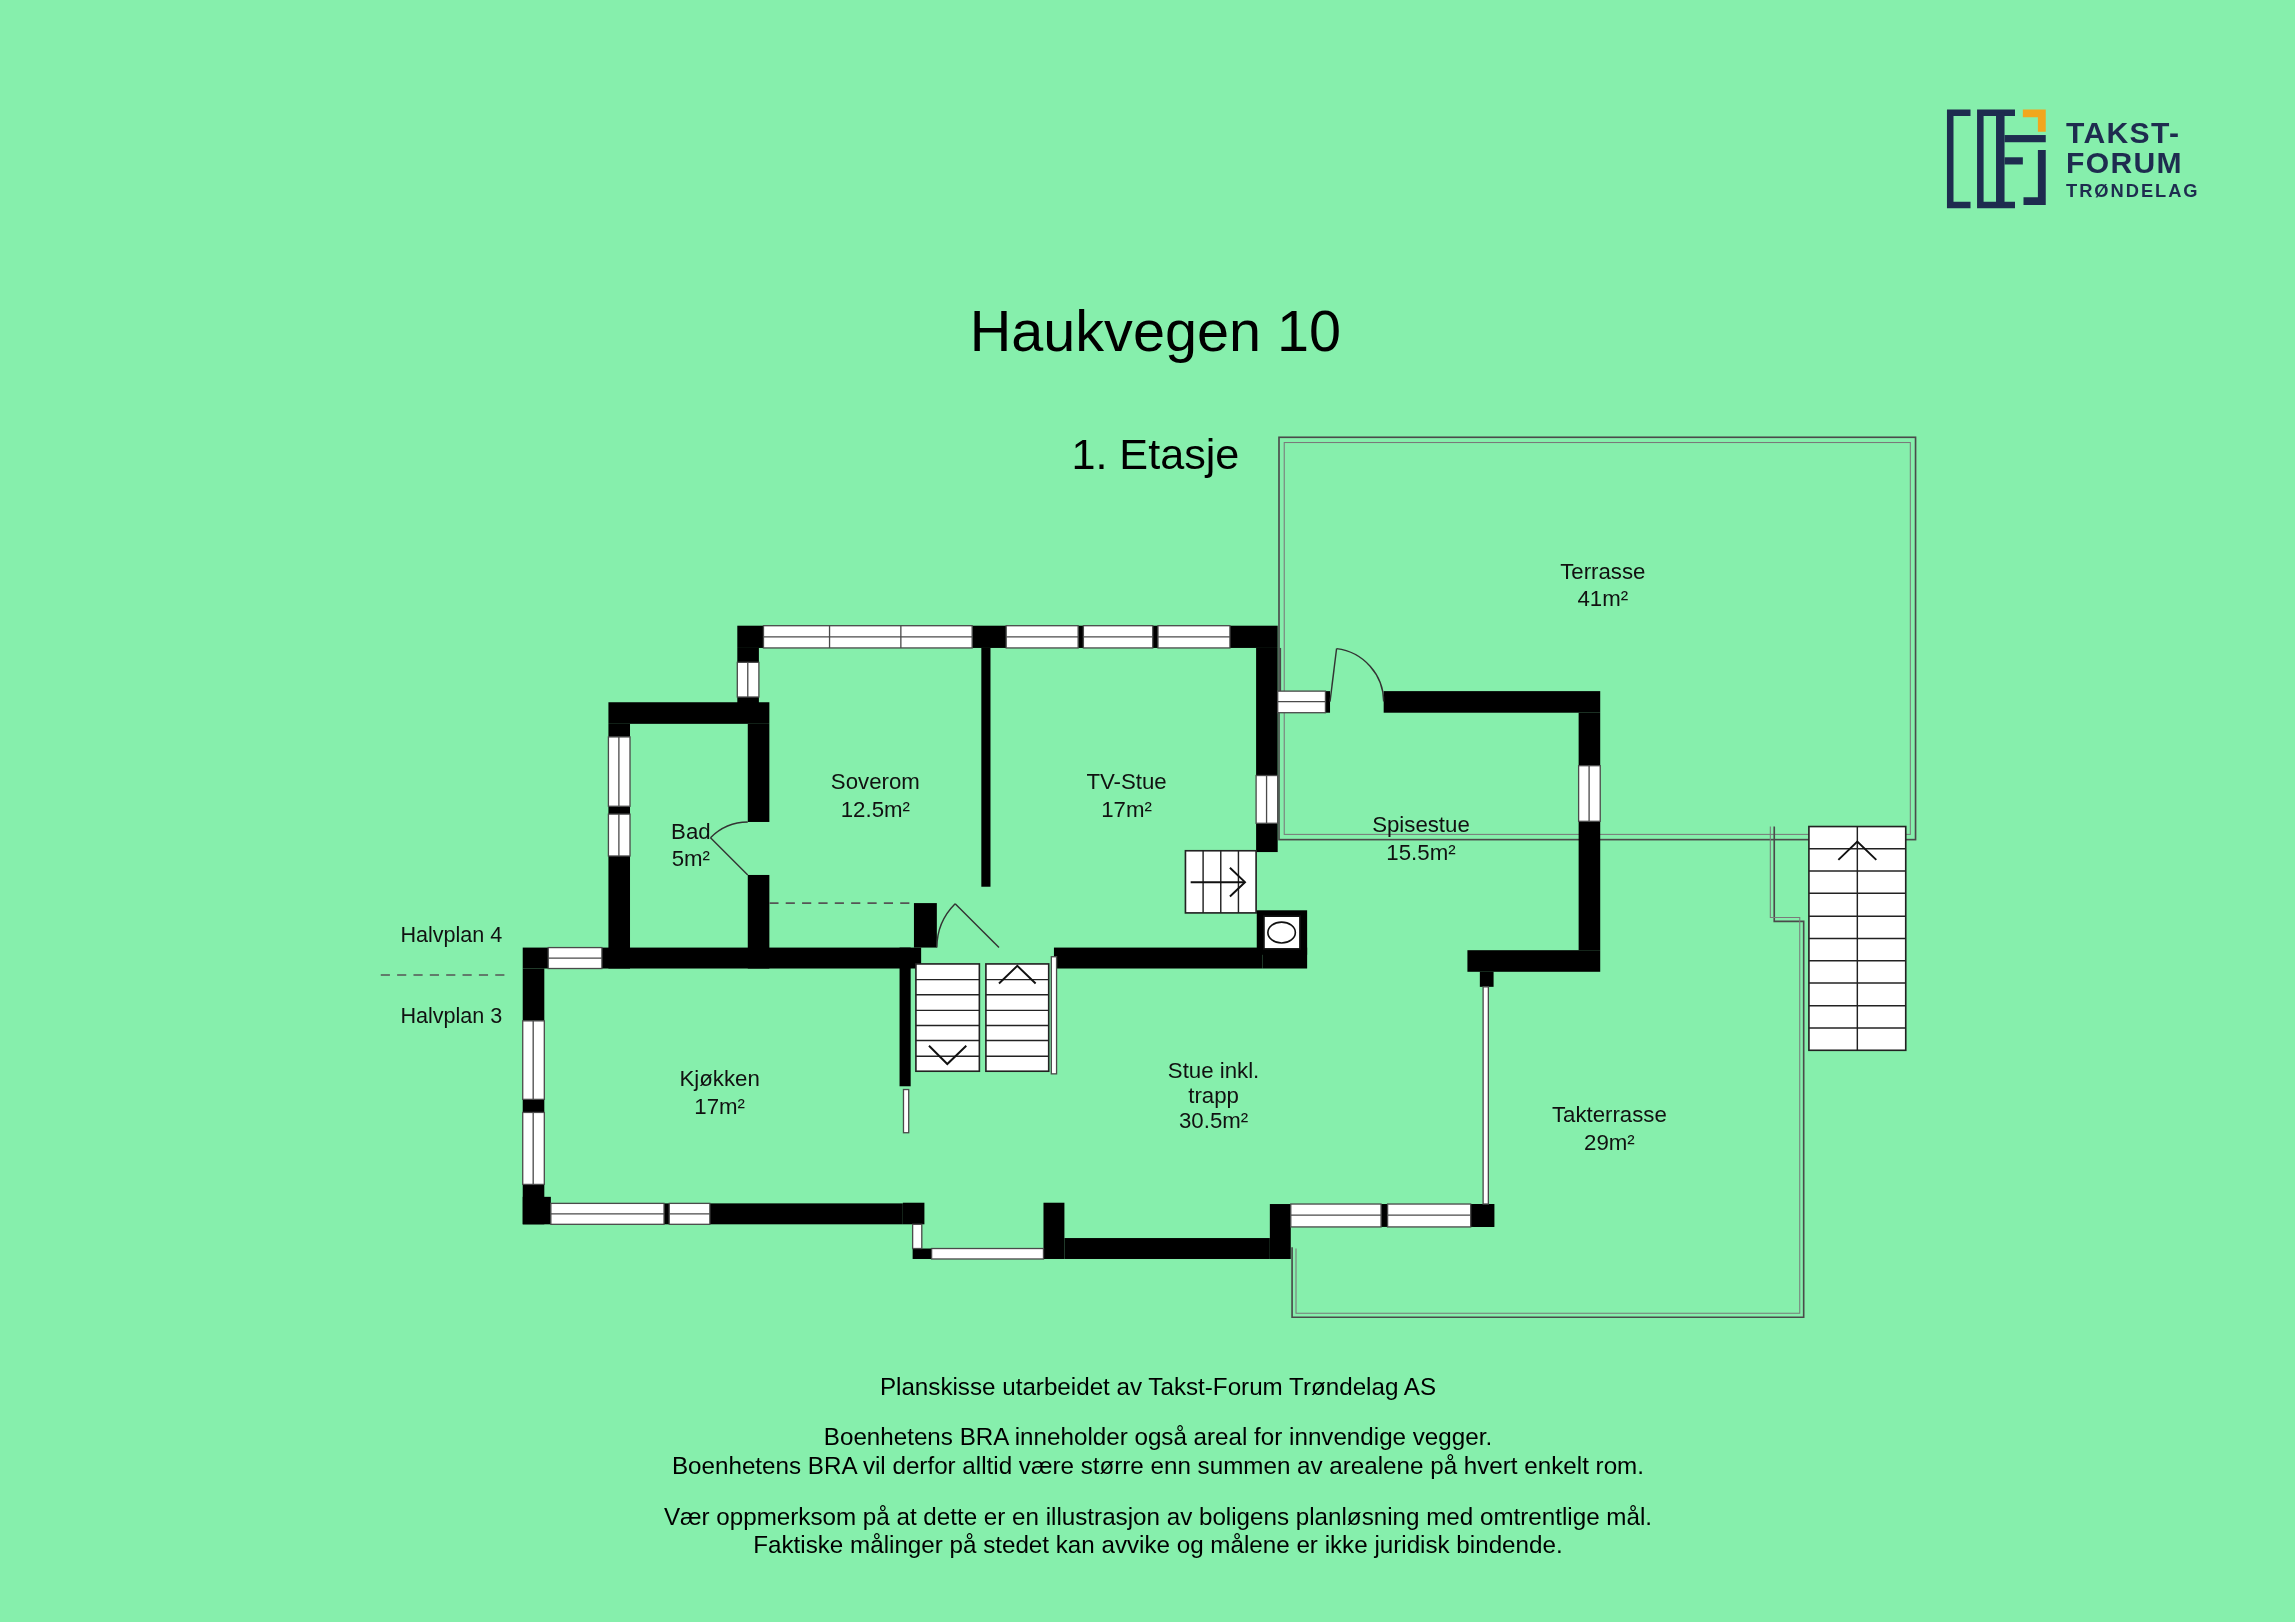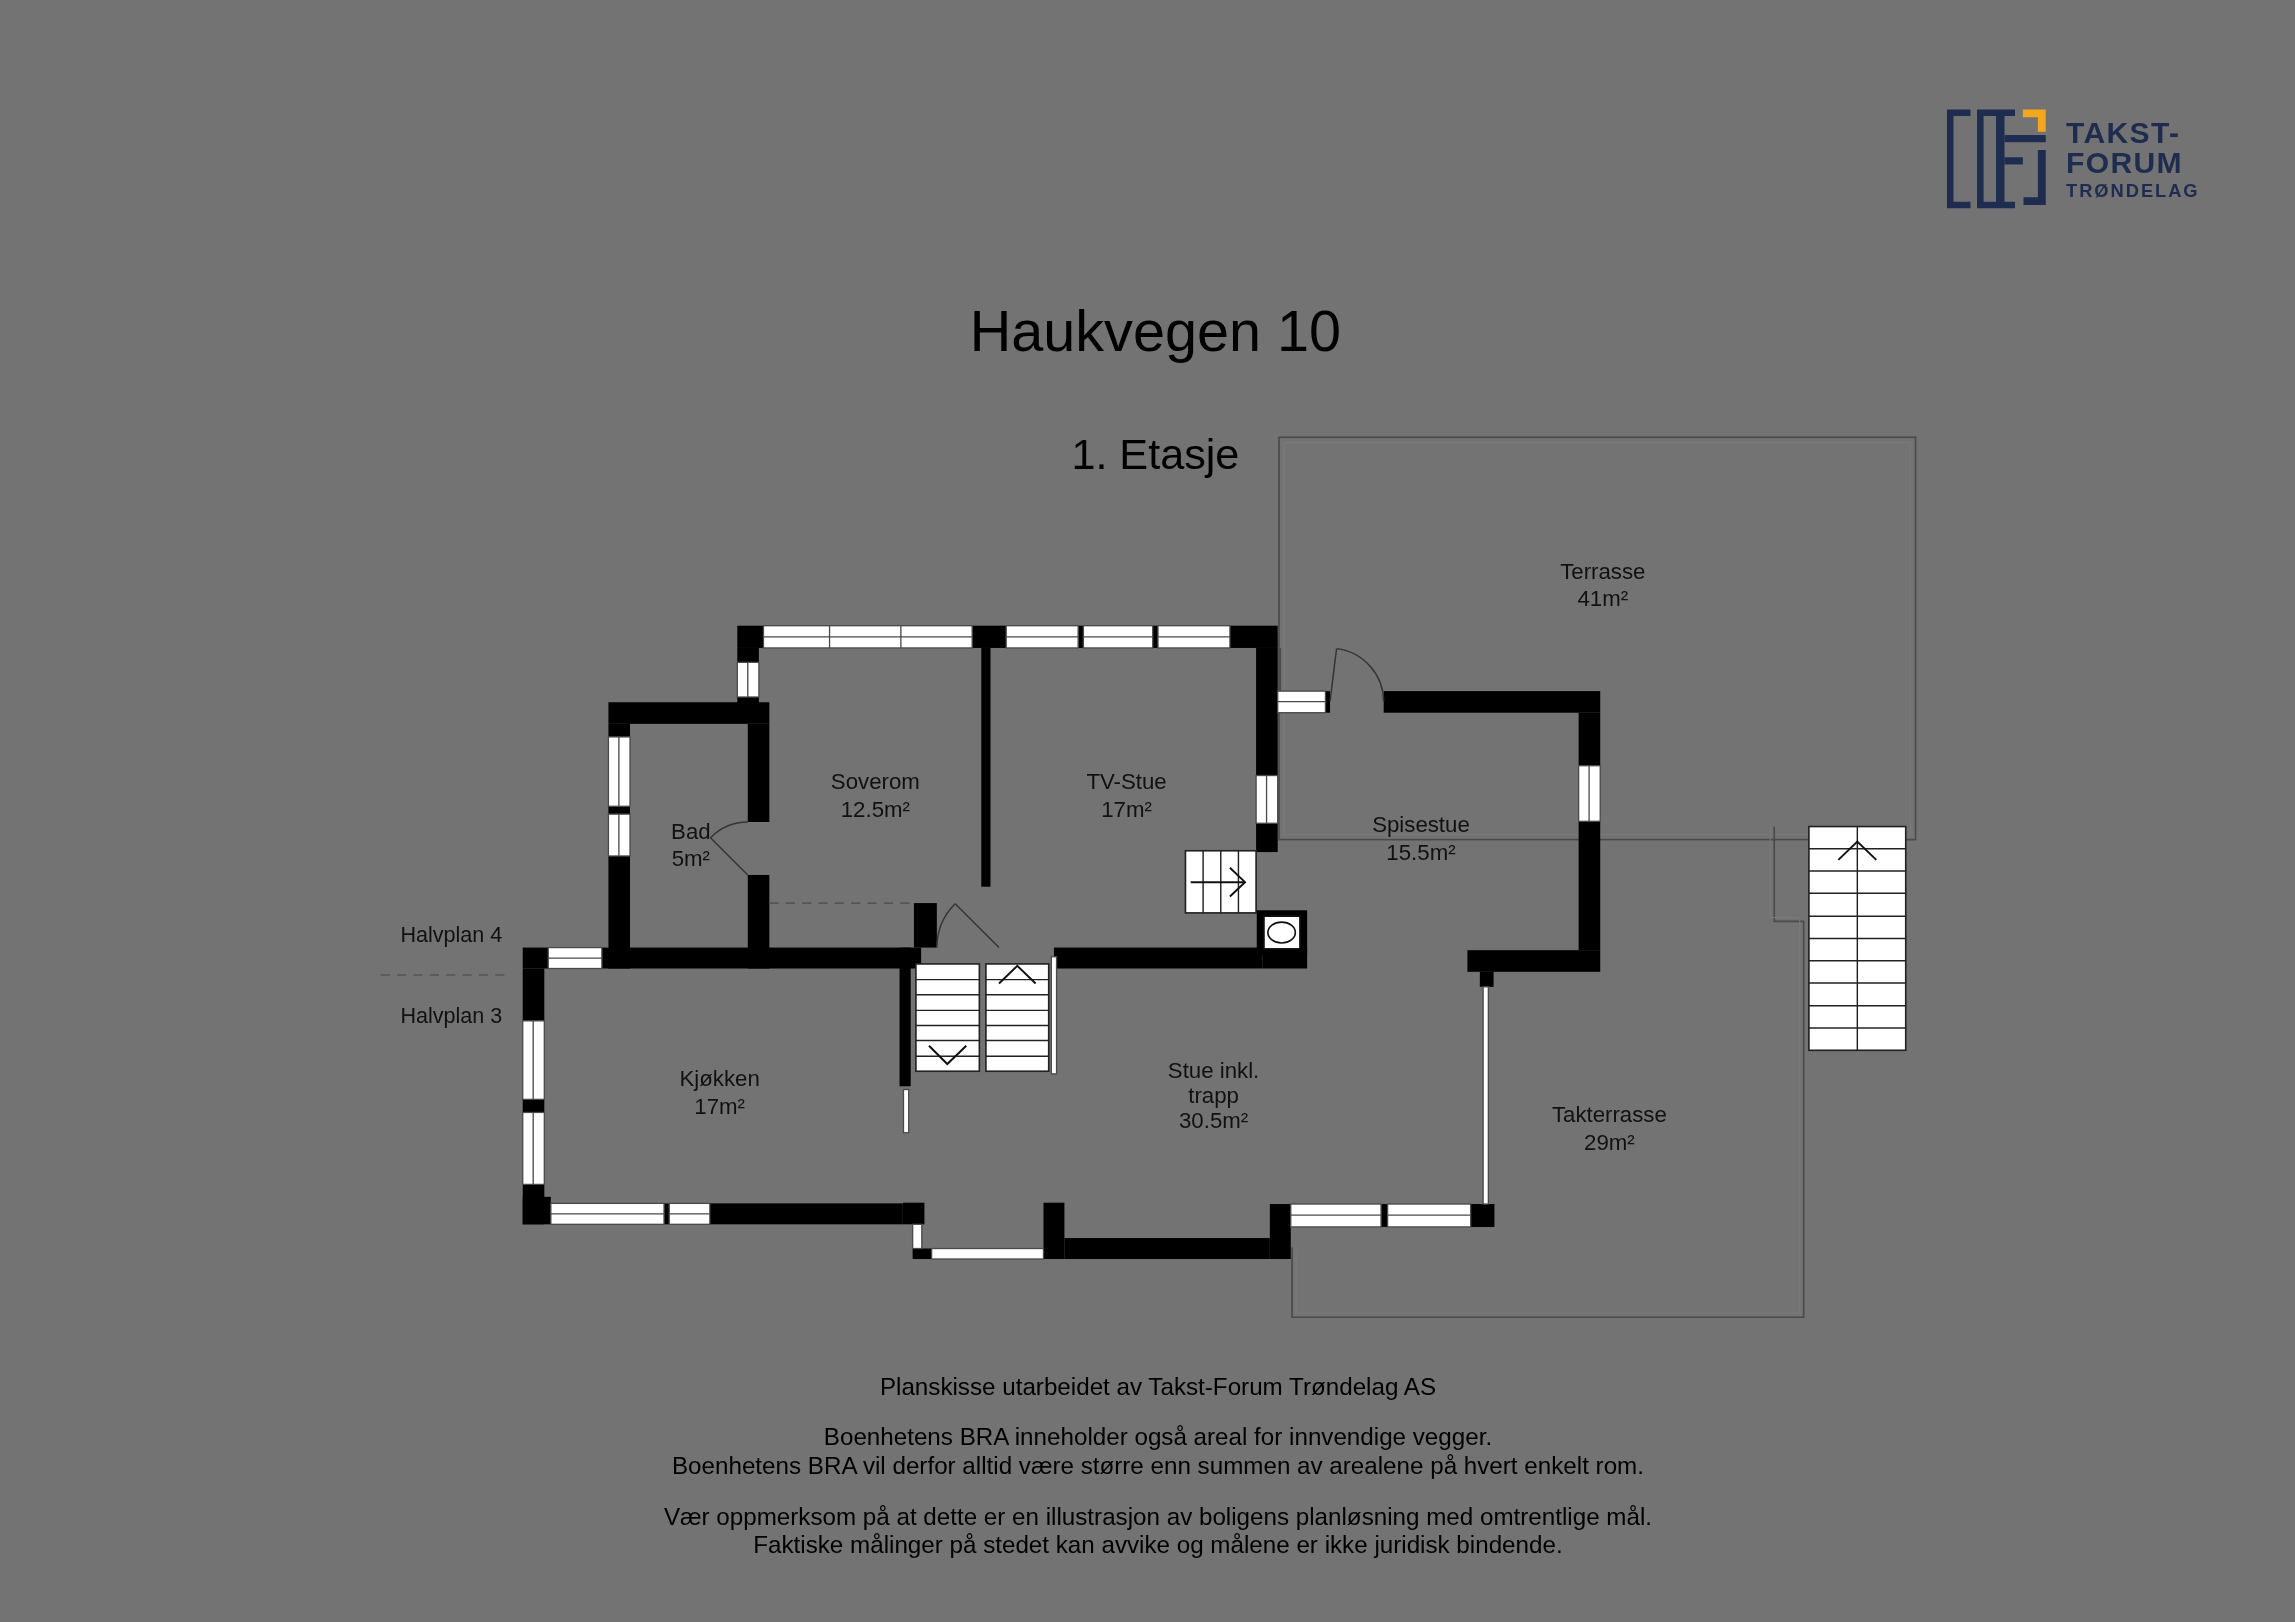--- a/index.html
+++ b/index.html
@@ -1,16 +1,16 @@
 <!DOCTYPE html>
 <html style="font-size:10.5px"><head>
 <meta charset="utf-8">
 <style>
   html,body{margin:0;padding:0;background:#ffffff;}
-  #page{position:relative;width:2295px;height:1623px;background:#737373;overflow:hidden;
+  #page{position:relative;width:2295px;height:1623px;background:#86efac;overflow:hidden;
         font-family:"Liberation Sans", sans-serif;}
   svg{position:absolute;left:0;top:0;}
   .t-title{font-size:88px;fill:#000;}
   .t-sub{font-size:66px;fill:#000;}
   .t-room{font-size:34px;fill:#111;}
   .t-level{font-size:33px;fill:#111;}
   .t-foot{font-size:37px;fill:#000;}
   .t-brand1{font-size:46px;font-weight:800;letter-spacing:2px;}
   .t-brand2{font-size:28px;font-weight:800;letter-spacing:3px;}
   .wall{fill:#000;stroke:none;}

